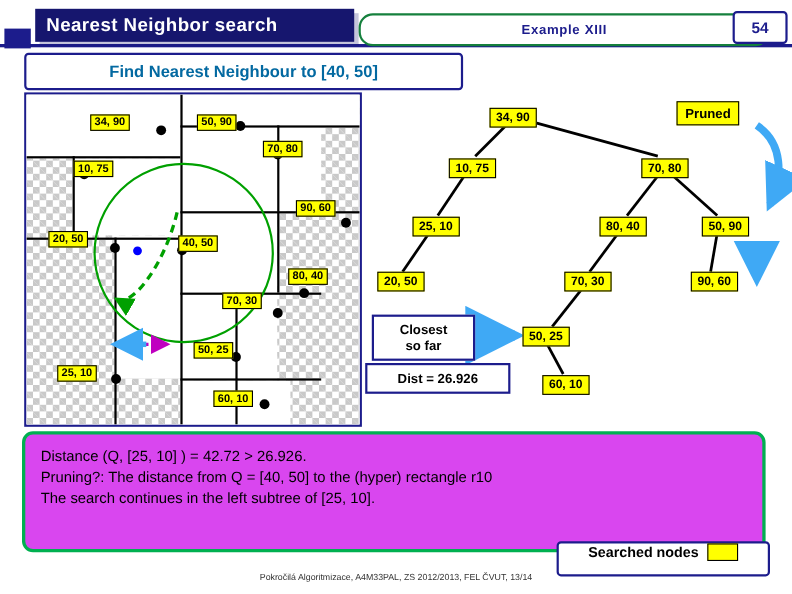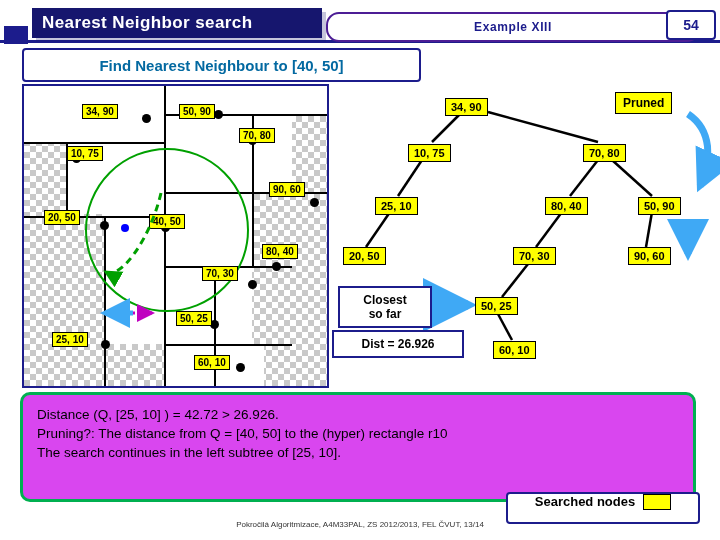--- a/index.html
+++ b/index.html
@@ -25,21 +25,21 @@
   .top-stripe{
     position:absolute;left:0;top:6px;width:720px;height:34px;
     background:#ffffff;border-bottom:3px solid #1c1c8c;
   }
   .left-tab{
     position:absolute;left:4px;top:26px;width:24px;height:18px;
     background:#1c1c8c;
   }
   .example-box{
     position:absolute;left:326px;top:12px;width:370px;height:26px;
-    border:2px solid #4c1d95;border-radius:13px;background:#ffffff;
+    border:2px solid #15803d;border-radius:13px;background:#ffffff;
     display:flex;align-items:center;justify-content:center;
   }
   .example-box span{
     color:#1c1c8c;font-size:12px;font-weight:bold;letter-spacing:.6px;
   }
   .slide-num{
     position:absolute;left:666px;top:10px;width:46px;height:26px;
     border:2px solid #1c1c8c;border-radius:4px;background:#ffffff;
     display:flex;align-items:center;justify-content:center;
     color:#1c1c8c;font-size:14px;font-weight:bold;
@@ -197,21 +197,21 @@
     <div class="circle" style="left:61px;top:62px;width:160px;height:160px;"></div>
 
     <div class="q-dot" style="left:97px;top:138px;"></div>
 
     <div class="lbl" style="left:58px;top:18px;">34, 90</div>
     <div class="lbl" style="left:155px;top:18px;">50, 90</div>
     <div class="lbl" style="left:215px;top:42px;">70, 80</div>
     <div class="lbl" style="left:43px;top:60px;">10, 75</div>
     <div class="lbl" style="left:245px;top:96px;">90, 60</div>
     <div class="lbl" style="left:20px;top:124px;">20, 50</div>
-    <div class="lbl" style="left:125px;top:128px;">40, 50</div>
+    <div class="lbl" style="left:138px;top:128px;">40, 50</div>
     <div class="lbl" style="left:238px;top:158px;">80, 40</div>
     <div class="lbl" style="left:178px;top:180px;">70, 30</div>
     <div class="lbl" style="left:152px;top:225px;">50, 25</div>
     <div class="lbl" style="left:28px;top:246px;">25, 10</div>
     <div class="lbl" style="left:170px;top:269px;">60, 10</div>
   </div>
 
   <div class="tree">
     <svg class="ov" style="width:390px;height:300px;" viewBox="0 0 390 300">
       <g stroke="#000" stroke-width="2.5" fill="none">

